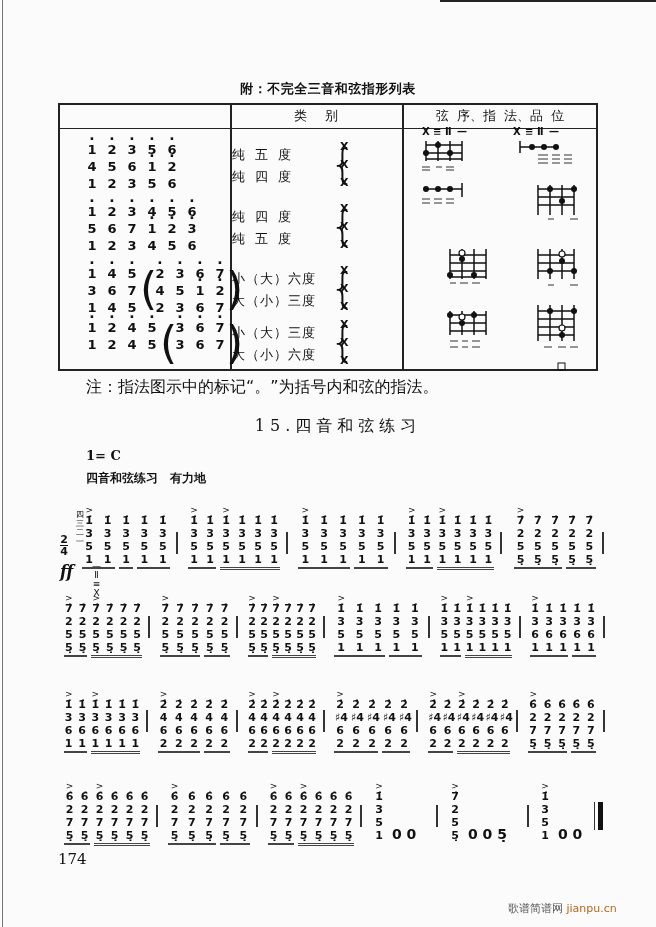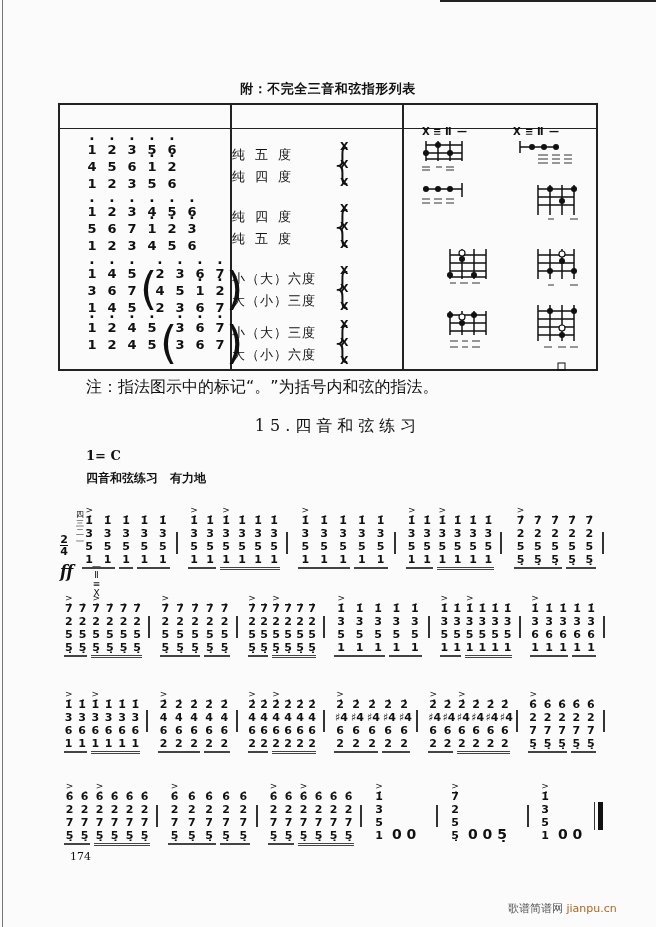--- a/index.html
+++ b/index.html
@@ -41,34 +41,36 @@
   .chord-col div { height: 13px; line-height: 13px; }
   .accent { font-weight: normal; font-size: 9px; height: 8px !important; line-height: 8px !important; }
   .beam { position: absolute; height: 1.5px; background: #444; }
   .beam2 { position: absolute; height: 3px; border-top: 1.5px solid #444; border-bottom: 1.5px solid #444; }
   .time-sig { position: absolute; font-size: 11px; font-weight: bold; text-align: center; line-height: 11px; }
   .dyn { position: absolute; font-family: "DejaVu Serif", serif; font-style: italic; font-weight: bold; font-size: 16px; }
   .strings-mark { position: absolute; font-size: 8px; line-height: 9px; text-align: center; }
   .rest-zero { position: absolute; font-weight: bold; font-size: 14px; }
   .final-bar { position: absolute; width: 5px; background: #111; }
 
-  .page-number { position: absolute; left: 70px; top: 850px; font-family: "DejaVu Serif", serif; font-size: 11px; }
+  .page-number { position: absolute; left: 58px; top: 850px; font-family: "DejaVu Serif", serif; font-size: 15px; }
   .watermark { position: absolute; left: 508px; top: 901px; font-size: 11px; color: #555; }
   .watermark .wm-url { color: #b5651d; }
 </style>
 </head>
 <body>
 
 <div class="page-edge-left"></div>
 <div class="page-edge-top"></div>
 
 <div class="appendix-title">附：不完全三音和弦指形列表</div>
 
 <div class="chord-table">
   <div class="th-row">
+    <div class="th" style="left:170px;width:172px;">类 别</div>
+    <div class="th" style="left:342px;width:196px;word-spacing:4px;">弦 序、指 法、品 位</div>
   </div>
   <div class="vline" style="left:170px;"></div>
   <div class="vline" style="left:342px;"></div>
 
   <div class="chord-group" style="top:36px;height:56px;">
     <div class="notes-block" style="top:0;">
       <div class="nrow"><span class="hi">1</span><span class="hi">2</span><span class="hi">3</span><span class="hi">5</span><span class="hi">6</span></div>
       <div class="nrow"><span>4</span><span>5</span><span>6</span><span class="hi">1</span><span class="hi">2</span></div>
       <div class="nrow"><span>1</span><span>2</span><span>3</span><span>5</span><span>6</span></div>
     </div>

